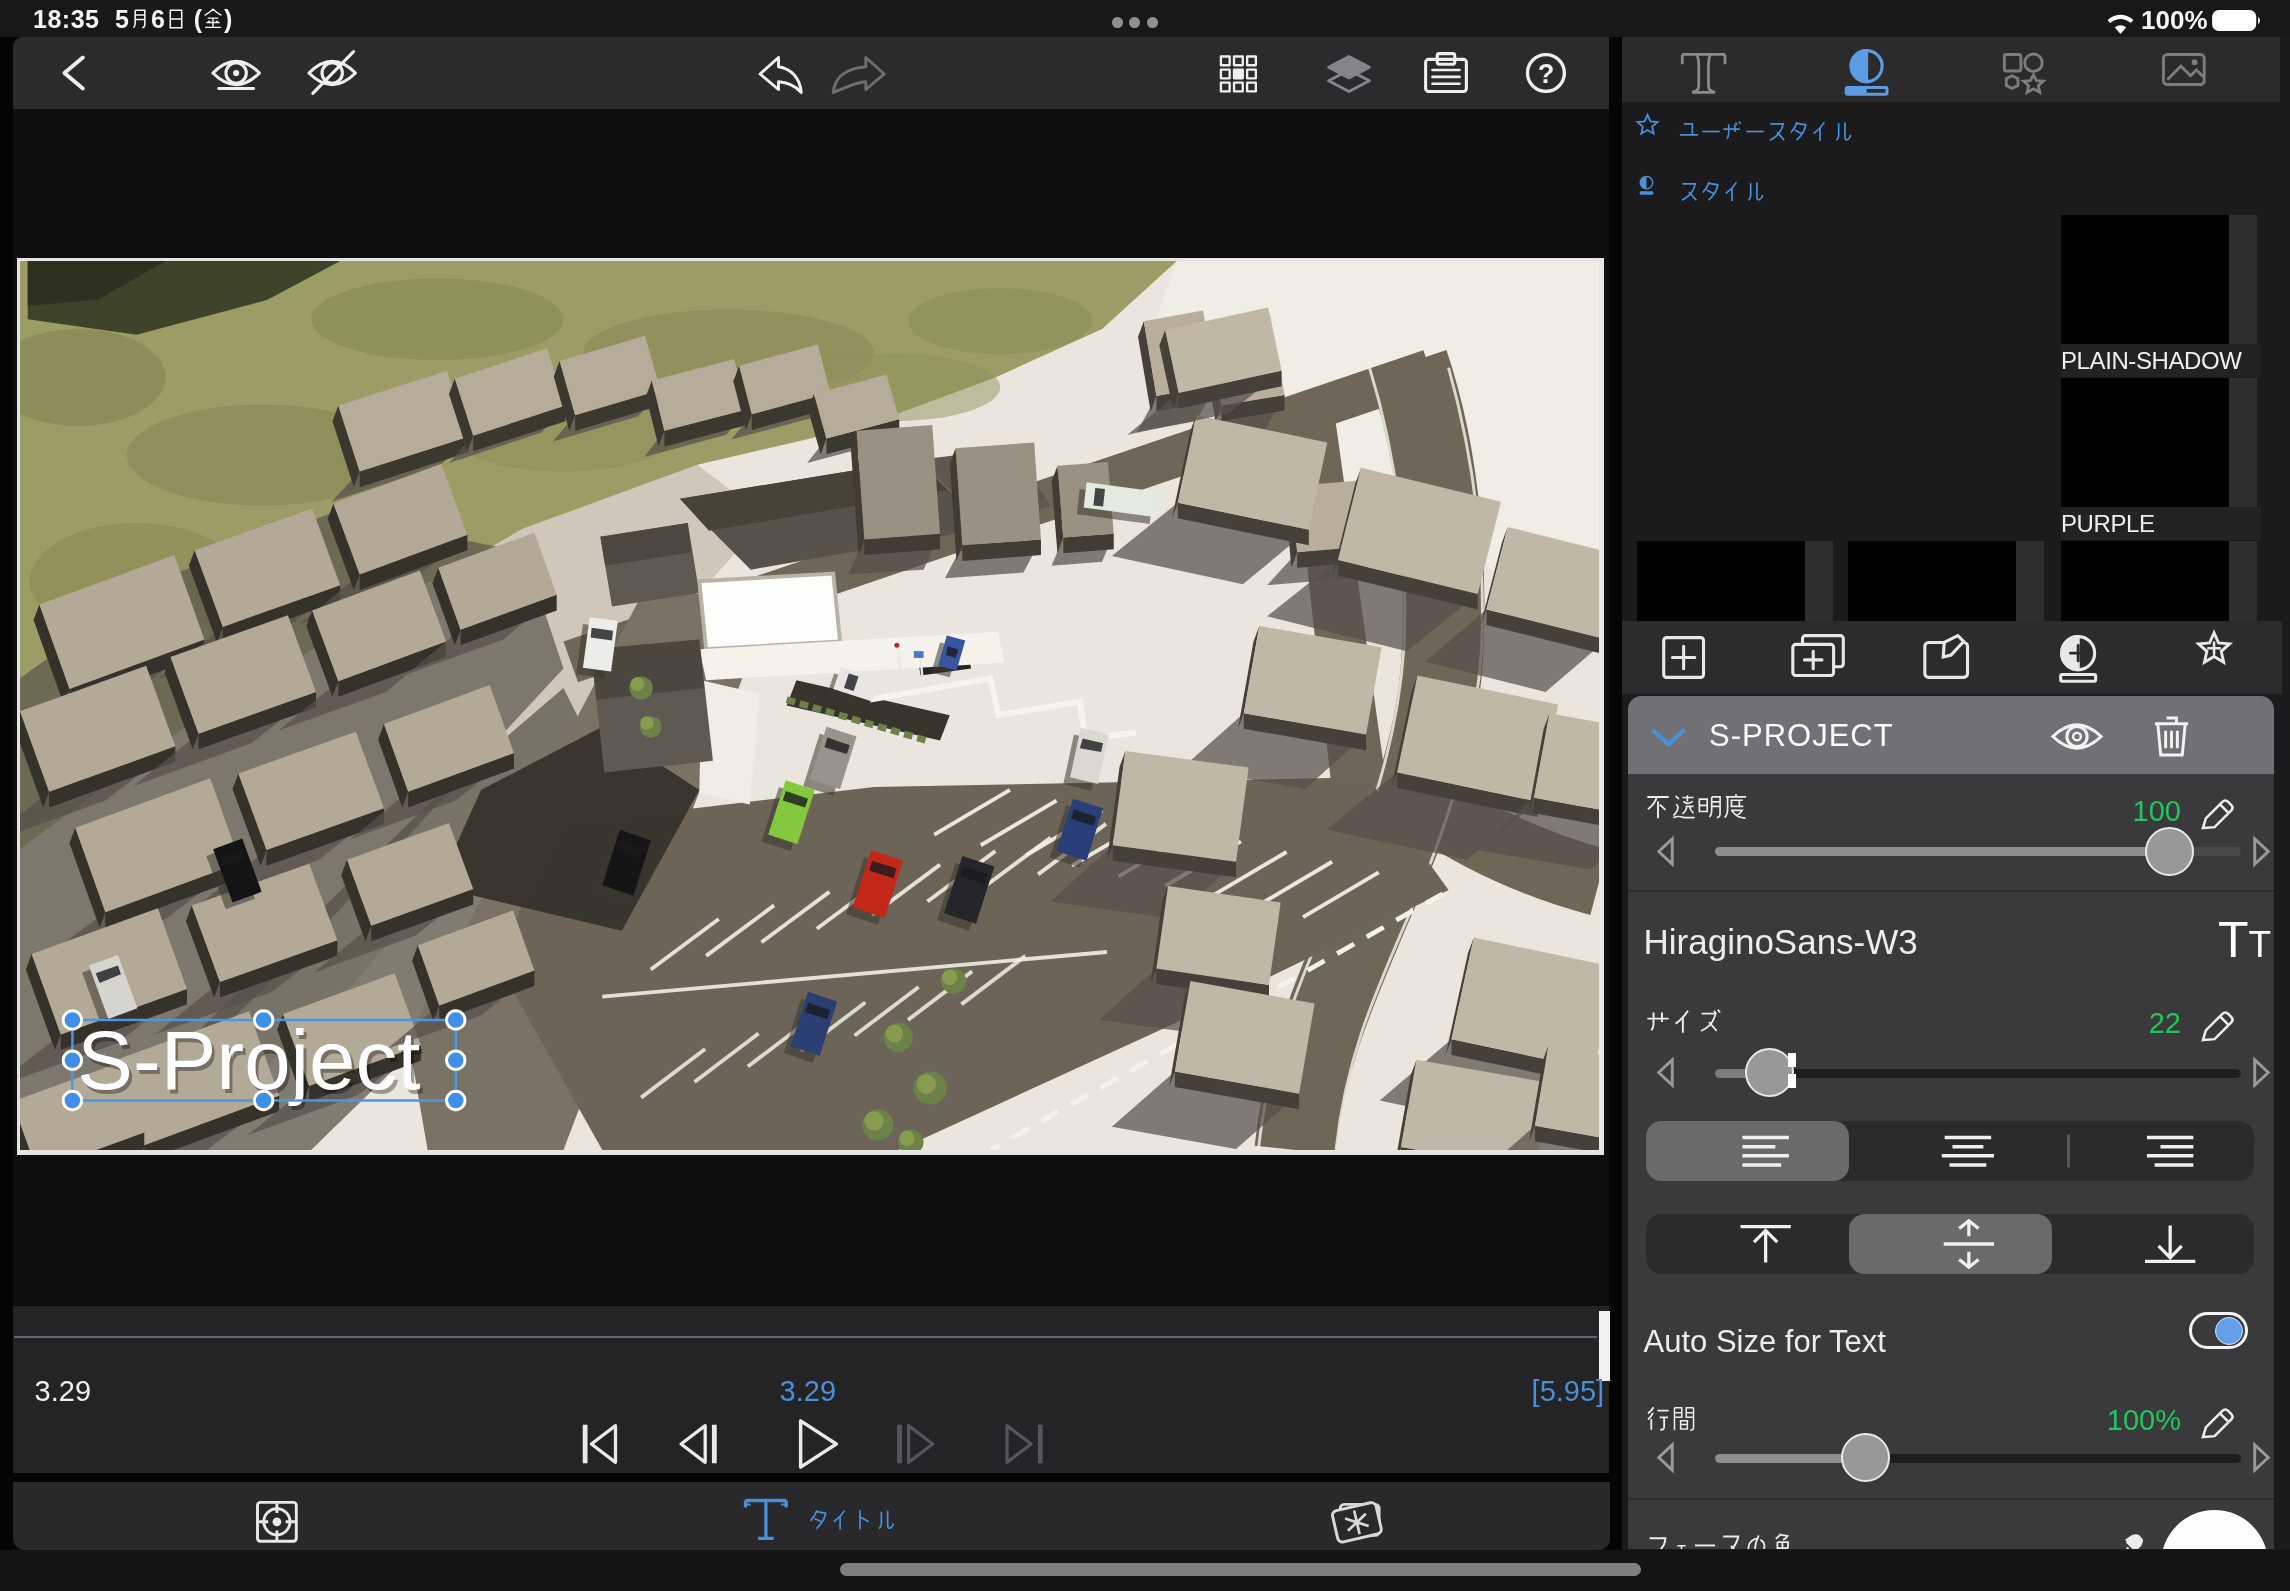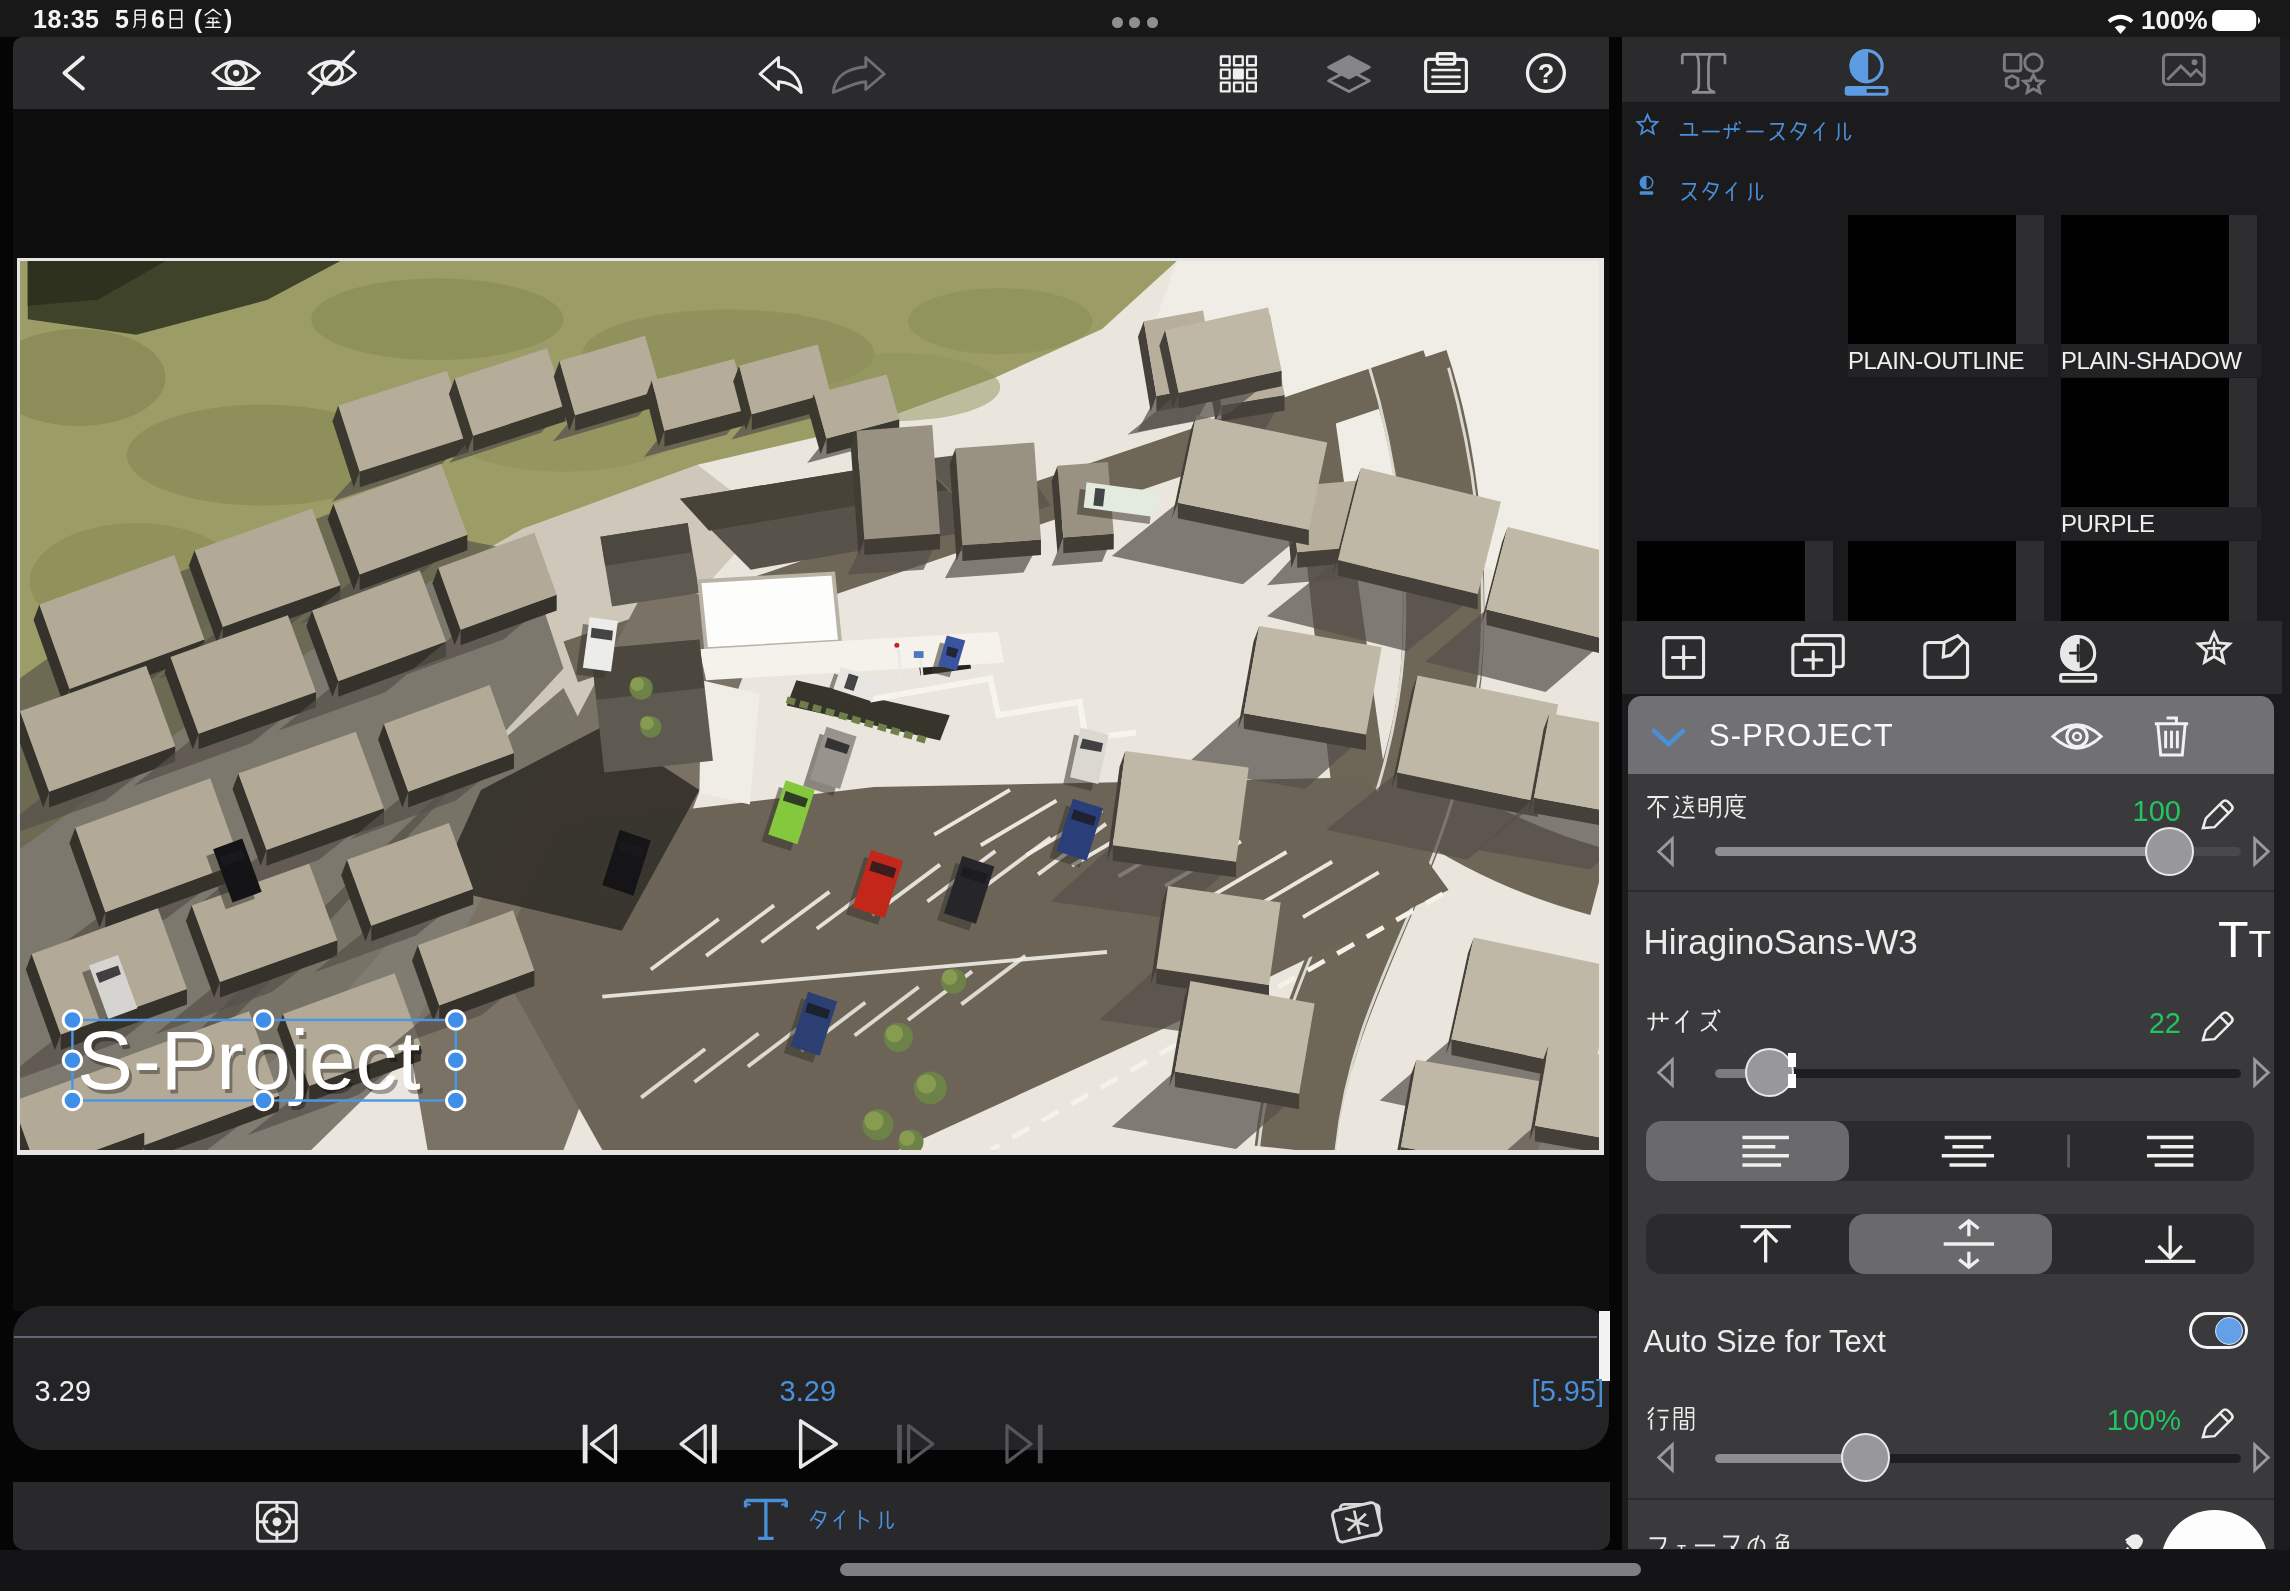--- a/index.html
+++ b/index.html
@@ -6,21 +6,21 @@
     font-family:"Liberation Sans",sans-serif;-webkit-font-smoothing:antialiased;}
   svg{display:block;}
   #root{position:absolute;top:0;left:0;width:2290px;height:1591px;background:#050505;}
   #status{position:absolute;top:0;left:0;width:2290px;height:37px;background:#181818;color:#f5f5f5;}
   #status .time{position:absolute;left:33px;top:4.9px;font-size:25px;font-weight:bold;letter-spacing:0.5px;}
   #status .dots i{display:inline-block;width:10.7px;height:10.7px;border-radius:50%;background:#8f8f8f;margin-right:6.8px;}
   #battpct{position:absolute;left:2141px;top:4.9px;font-size:26px;font-weight:bold;}
   #toolbar{position:absolute;left:12.6px;top:37px;width:1596px;height:72px;background:#2b2b2d;border-radius:9.7px 0 0 0;}
   #leftblack{position:absolute;left:12.6px;top:109px;width:1596px;height:1202px;background:#0e0e0e;}
   #preview{position:absolute;left:16.5px;top:258px;width:1587px;height:897px;background:#e9e5de;border:3.9px solid #e5e5e5;box-sizing:border-box;}
-  #timeline{position:absolute;left:12.6px;top:1306px;width:1596px;height:144px;background:#242427;border-radius:30px;}
+  #timeline{position:absolute;left:12.6px;top:1306px;width:1596px;height:167px;background:#242427;}
   #bottombar{position:absolute;left:12.6px;top:1482px;width:1597px;height:68px;background:#29292c;border-radius:0 0 11.6px 11.6px;}
   #bottomstrip{position:absolute;left:0px;top:1550px;width:2290px;height:42px;background:#141416;}
   #homebar{position:absolute;left:840px;top:1563px;width:801px;height:12.6px;border-radius:6.8px;background:#7f7f82;}
   .tl-line{position:absolute;left:1px;top:30px;width:1583px;height:1.9px;background:#5d6674;}
   .playhead{position:absolute;left:1586px;top:4.9px;width:11.6px;height:70px;background:#f2f2f2;}
   .tl-time{position:absolute;top:69px;font-size:29px;color:#efefef;}
   .tl-blue{color:#4a90d9;}
   #rpanel{position:absolute;left:1622px;top:37px;width:668px;height:1513px;background:#1b1b1d;}
   #tabbar{position:absolute;left:0;top:0;width:658px;height:65px;background:#2b2b2d;}
   .jp{display:inline-block;vertical-align:top;}
@@ -608,25 +608,20 @@
             <use href="#g-su"></use>
           </svg><svg class="jp" width="24" height="24" viewBox="0 0 100 100" style="color:#4a90d9;margin-right:-1.9px">
             <use href="#g-ta"></use>
           </svg><svg class="jp" width="24" height="24" viewBox="0 0 100 100" style="color:#4a90d9;margin-right:-1.9px">
             <use href="#g-i"></use>
           </svg><svg class="jp" width="24" height="24" viewBox="0 0 100 100" style="color:#4a90d9;margin-right:-1.9px">
             <use href="#g-ru"></use>
           </svg>
       </span>
     </div>
-    <div class="stylecell" style="left:226px;top:178px;">
-        <div class="thumb"></div>
-        <div class="strip"></div>
-        <div class="lbl">PLAIN-OUTLINE</div>
-      </div>
     <div class="stylecell" style="left:439px;top:178px;">
         <div class="thumb"></div>
         <div class="strip"></div>
         <div class="lbl">PLAIN-SHADOW</div>
       </div>
     <div class="stylecell" style="left:439px;top:341px;">
         <div class="thumb"></div>
         <div class="strip"></div>
         <div class="lbl">PURPLE</div>
       </div>

